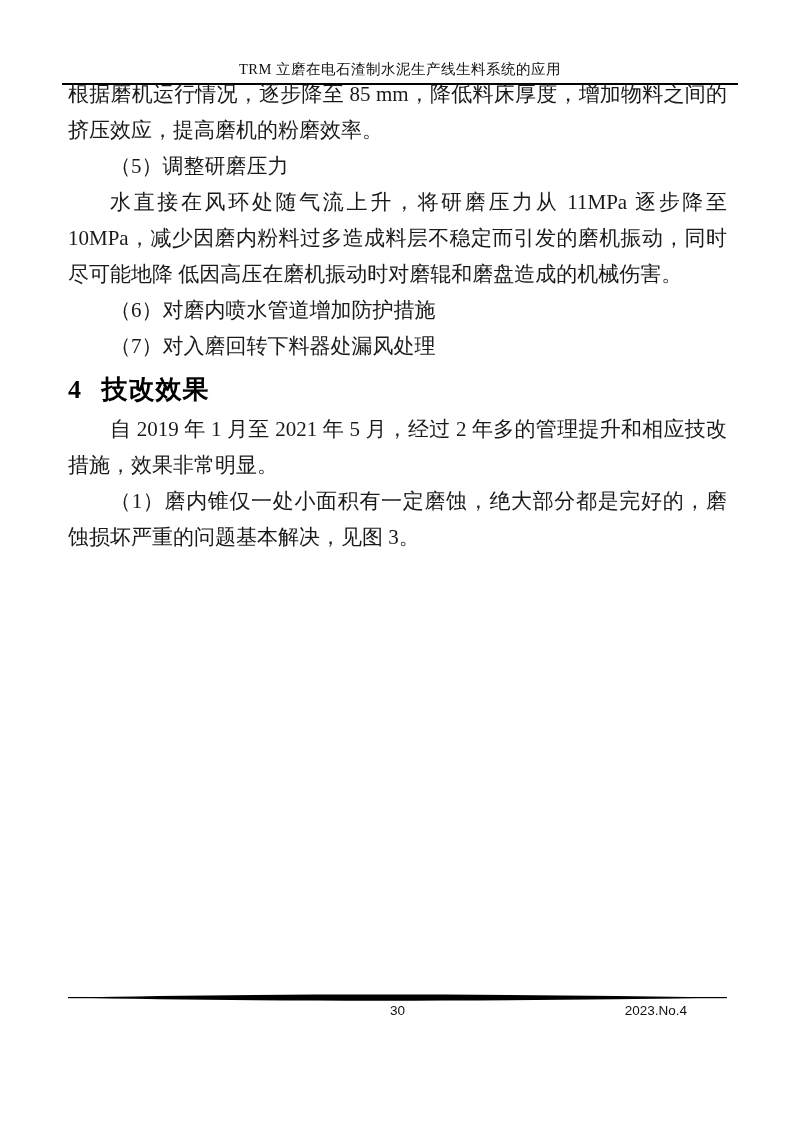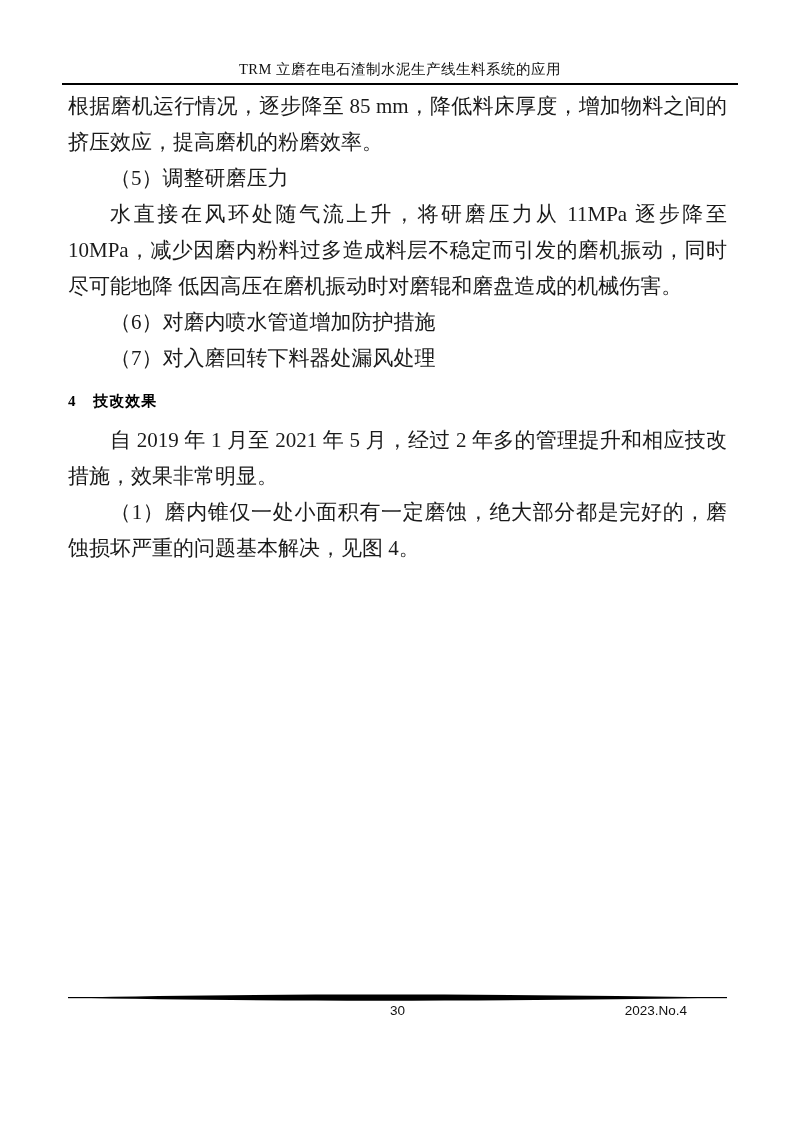--- a/index.html
+++ b/index.html
@@ -26,33 +26,33 @@
   }
   .header-rule {
     position: absolute;
     top: 83px;
     left: 62px;
     right: 55px;
     border-top: 2px solid #000;
   }
   .content {
     position: absolute;
-    top: 88px;
+    top: 76px;
     left: 68px;
     width: 659px;
     font-size: 21px;
     line-height: 36px;
     text-align: justify;
   }
   .content p { margin: 0; }
   .para, .sub { text-indent: 2em; }
   .cont { text-indent: 0; }
   .sec {
     margin: 10px 0 6px 0;
-    font-size: 15px;
+    font-size: 26px;
     line-height: 30px;
     font-weight: bold;
     color: #000;
     text-align: left;
   }
   .sec-num {
     font-family: "Liberation Serif", "DejaVu Serif", serif;
     margin-right: 14px;
   }
   .sec-title {
@@ -100,21 +100,21 @@
     <p class="para">水直接在风环处随气流上升，将研磨压力从 11MPa 逐步降至 10MPa，减少因磨内粉料过多造成料层不稳定而引发的磨机振动，同时尽可能地降 低因高压在磨机振动时对磨辊和磨盘造成的机械伤害。</p>
     <p class="sub">（6）对磨内喷水管道增加防护措施</p>
     <p class="sub">（7）对入磨回转下料器处漏风处理</p>
 
     <h2 class="sec">
       <span class="sec-num">4</span>
       <span class="sec-title">技改效果</span>
     </h2>
 
     <p class="para">自 2019 年 1 月至 2021 年 5 月，经过 2 年多的管理提升和相应技改措施，效果非常明显。</p>
-    <p class="para">（1）磨内锥仅一处小面积有一定磨蚀，绝大部分都是完好的，磨蚀损坏严重的问题基本解决，见图 4。</p>
+    <p class="para">（1）磨内锥仅一处小面积有一定磨蚀，绝大部分都是完好的，磨蚀损坏严重的问题基本解决，见图 3。</p>
   </div>
 
   <div class="footer">
     <svg class="footer-bar" width="659" height="8" viewBox="0 0 659 8" xmlns="http://www.w3.org/2000/svg">
       <rect x="0" y="3" width="659" height="1.2" fill="#000"></rect>
       <path d="M2,3.6 C 180,-0.6 430,-0.6 657,3.6 C 430,7.8 180,7.8 2,3.6 Z" fill="#000"></path>
     </svg>
     <div class="footer-row">
       <span class="page-num">30</span>
       <span class="issue">2023.No.4</span>

